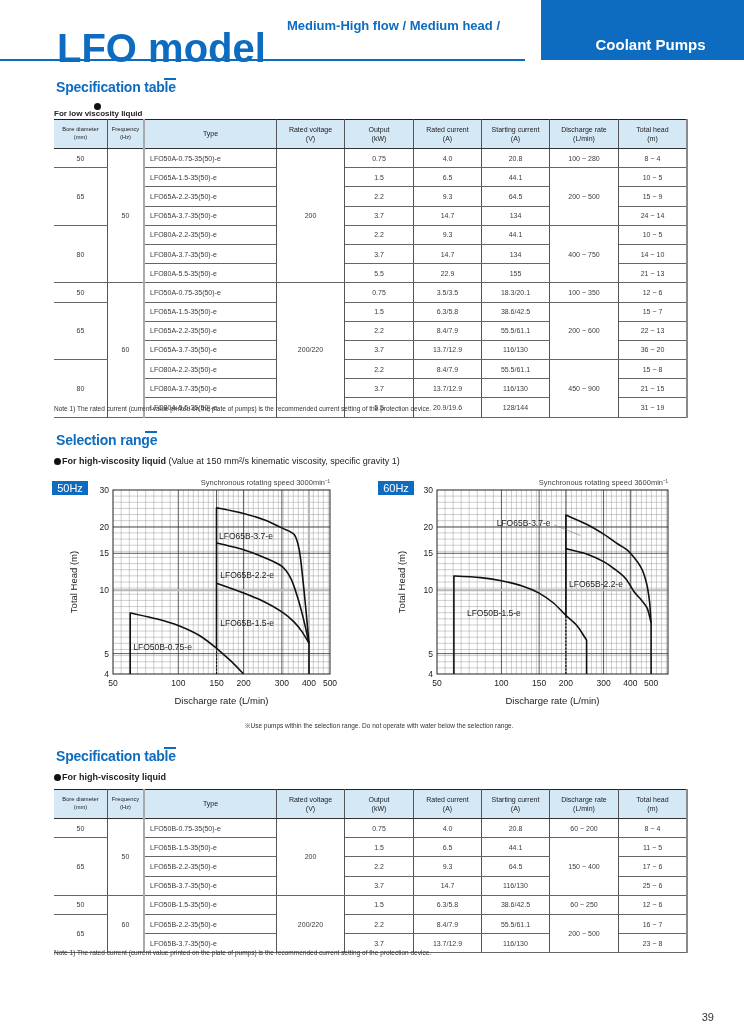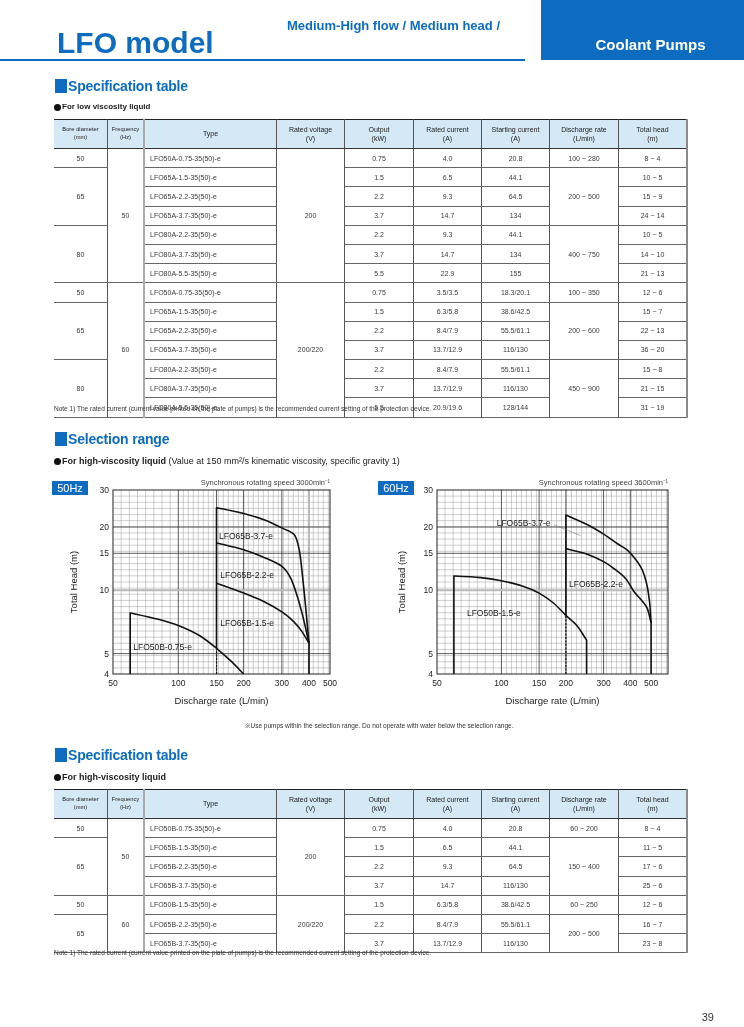--- a/index.html
+++ b/index.html
@@ -2,37 +2,37 @@
 <html style="--brand: #0d6cbf; --thbg: #d5e8f5;"><head>
 <meta charset="utf-8">
 <style>
   :root { --brand:#0d6cbf; --thbg:#d5e8f5; }
   html, body { margin:0; padding:0; background:#ffffff; }
   #page { position:relative; width:744px; height:1027px; overflow:hidden; background:#fff;
           font-family:"Liberation Sans", sans-serif; color:#222; }
   .abs { position:absolute; }
 
   
-  .hdr-title { left:57px; top:28px; font-size:30px; font-weight:bold; color:var(--brand); line-height:1; white-space:nowrap; }
+  .hdr-title { left:57px; top:28px; font-size:40px; font-weight:bold; color:var(--brand); line-height:1; white-space:nowrap; }
   .hdr-sub { right:244px; font-size:13px; font-weight:bold; color:var(--brand); line-height:1; text-align:right; white-space:nowrap; }
   .hdr-sub1 { top:19px; }
   .hdr-sub2 { top:39px; }
   .hdr-box { left:541px; top:0; width:219px; height:60px; background:var(--brand); }
   .hdr-box .cat { position:absolute; left:0; right:0; top:37px; text-align:center; color:#fff; font-size:15px; font-weight:bold; line-height:1; }
   .hdr-rule { left:0; top:59px; width:525px; height:2px; background:var(--brand); }
 
   
-  .sec { left:55px; height:16px; display:flex; align-items:center; }
+  .sec { left:55px; height:16px; display:flex; align-items:flex-end;flex-direction:column; }
   .sec .sq { width:12px; height:14px; background:var(--brand); display:inline-block; }
   .sec .txt { font-size:14px; font-weight:bold; color:var(--brand); margin-left:1px; line-height:1; letter-spacing:-0.2px; white-space:nowrap; }
 
   .subt { left:54px; line-height:1; white-space:nowrap; display:flex; align-items:center; }
   .subt .bullet { width:7px; height:7px; border-radius:50%; background:#111; display:inline-block; margin-right:1px; }
   .subt .b { font-weight:bold; }
-  .subt-s { font-size:8px; }
+  .subt-s { font-size:8px;flex-direction:column; }
   .subt-l { font-size:9px; }
 
   .note { font-size:6.5px; color:#333; line-height:1; white-space:nowrap; }
   .pgnum { right:30px; top:1012px; font-size:11px; color:#333; line-height:1; }
 
   
   table.spec { position:absolute; left:54px; width:623px; border-collapse:collapse; table-layout:fixed;
                font-size:7px; color:#3a3a3a; border-top:1.5px solid #222; border-bottom:1.5px solid #333;
                border-right:2px solid #8a8a8a; }
   table.spec th { background:var(--thbg); height:28px; font-weight:normal; color:#222; border-bottom:1px solid #333;

